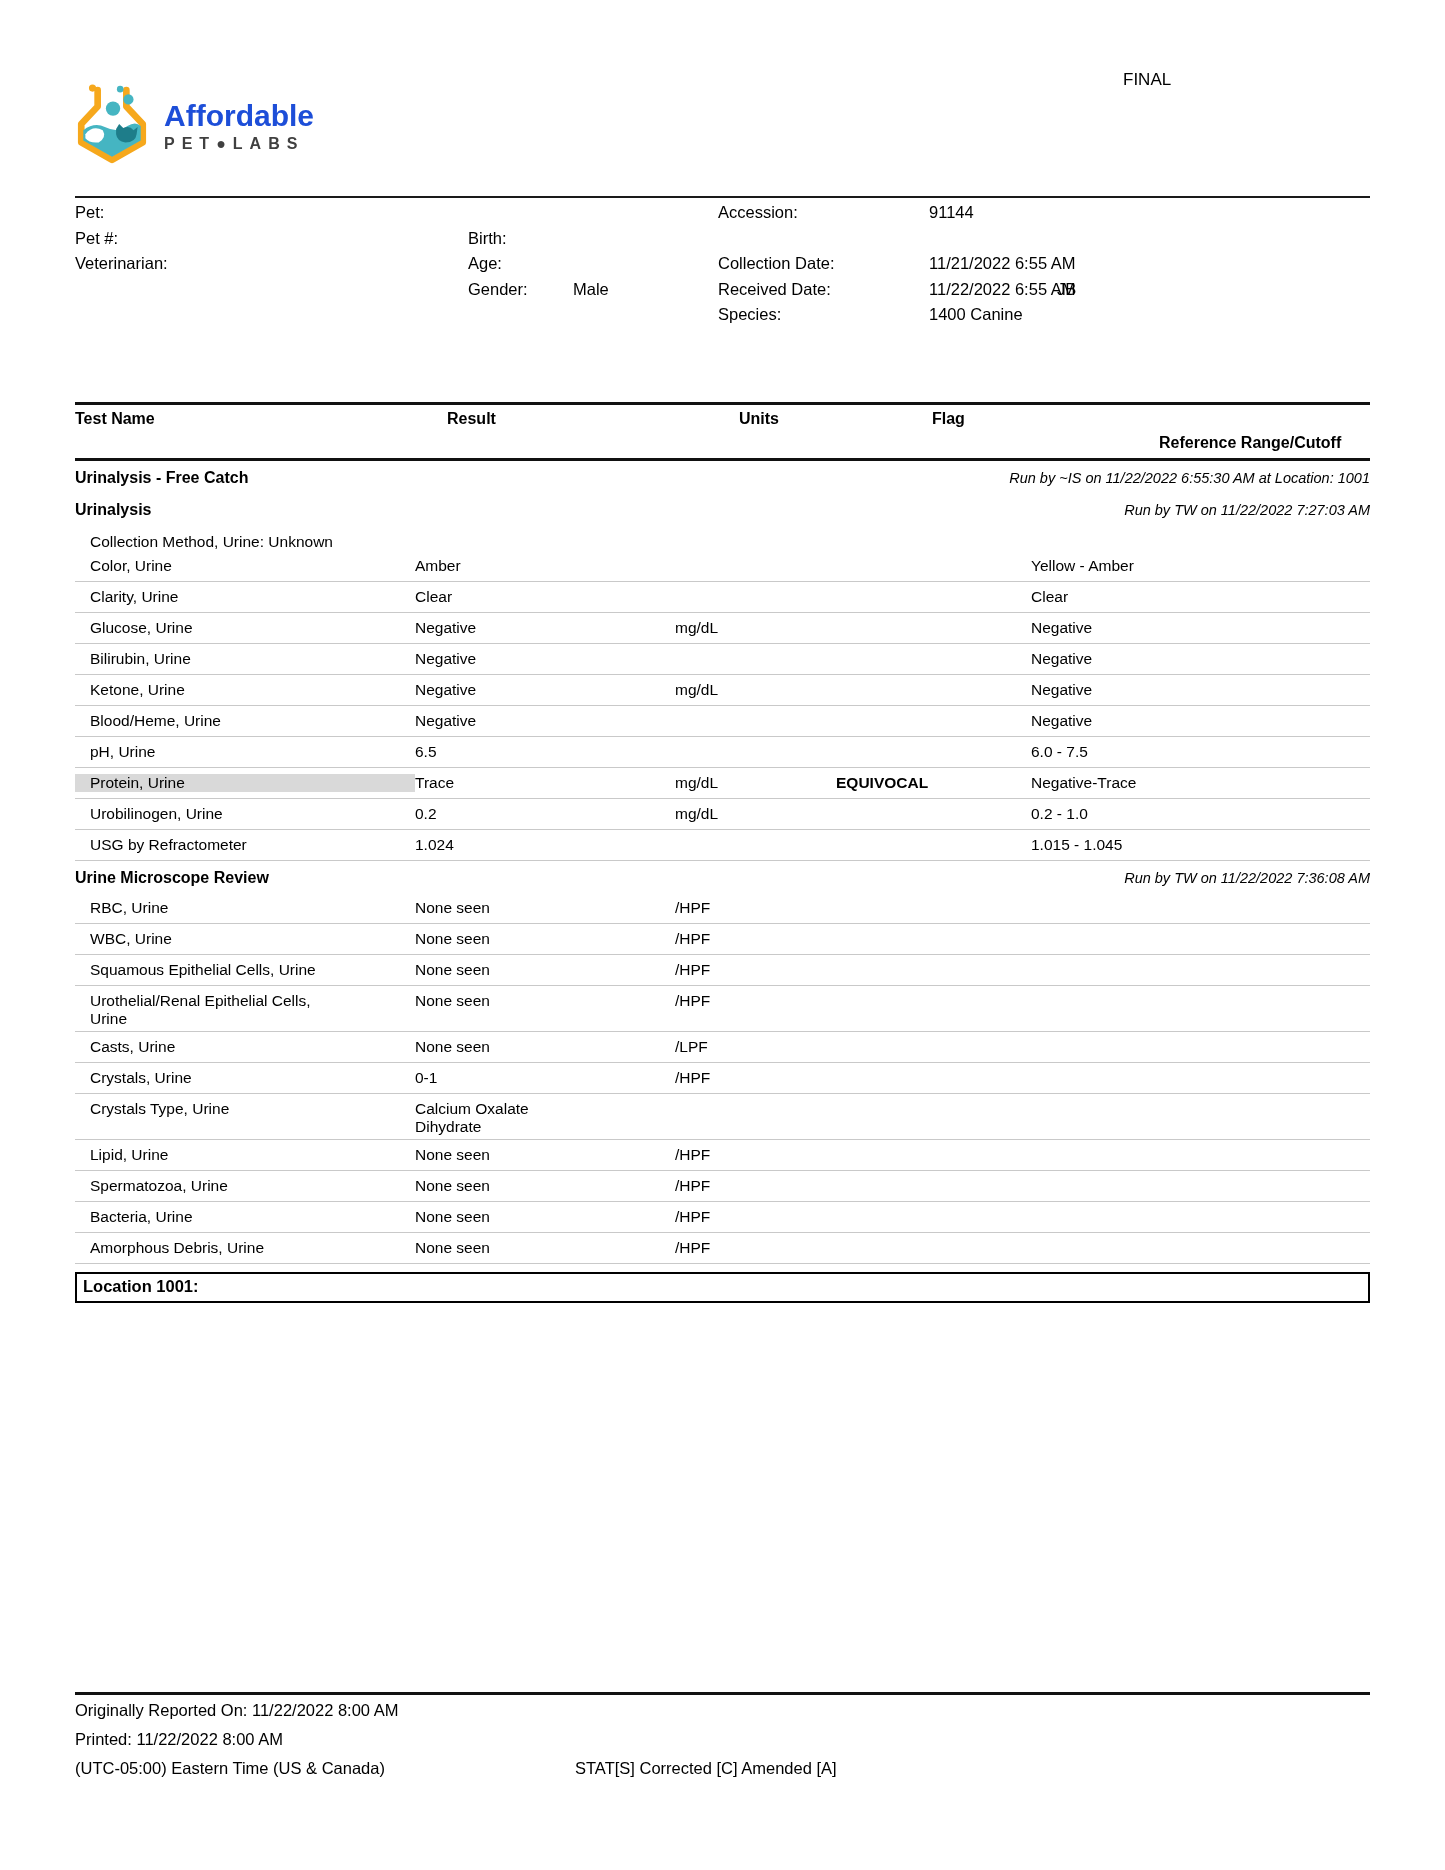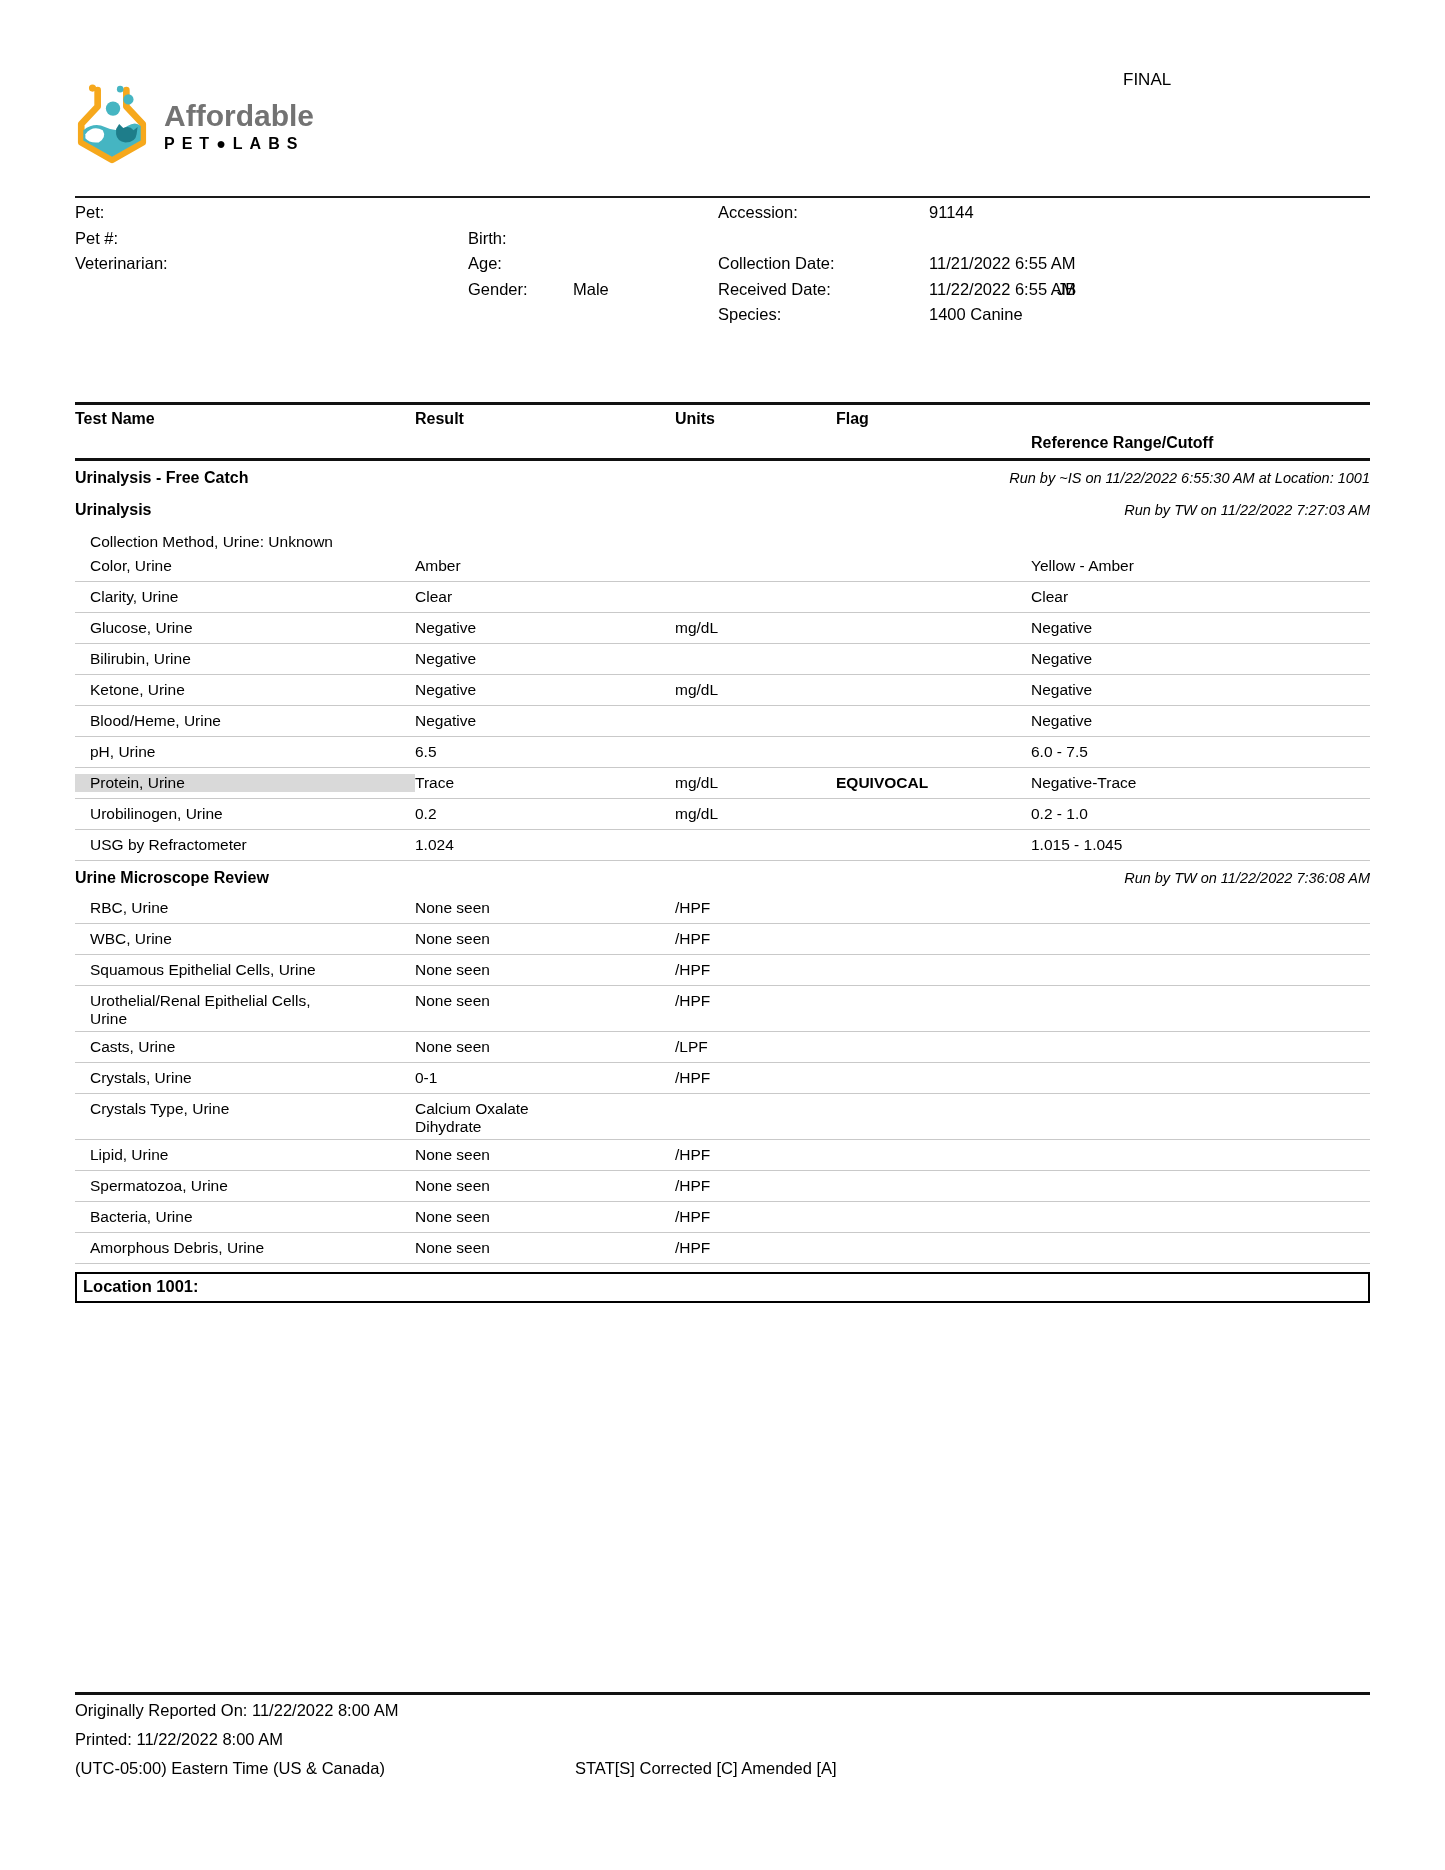--- a/index.html
+++ b/index.html
@@ -5,40 +5,40 @@
   html,body { margin:0; padding:0; background:#fff; }
   .page {
     position:relative; width:1445px; height:1870px; background:#ffffff;
     font-family:"Liberation Sans", sans-serif; color:#000; overflow:hidden;
   }
   .final { position:absolute; top:70px; left:1095px; font-size:17px;margin-left:28px; }
 
   
   .logo { position:absolute; top:84px; left:72px; display:flex; align-items:center; gap:12px; }
   .logo-text { display:flex; flex-direction:column; }
-  .logo-name { font-size:30px; font-weight:bold; color:#737373; line-height:30px; }
-  .logo-sub  { font-size:16px; font-weight:bold; color:#000000; letter-spacing:7px; margin-top:4px; }
+  .logo-name { font-size:30px; font-weight:bold; color:#1d4ed8; line-height:30px; }
+  .logo-sub  { font-size:16px; font-weight:bold; color:#404040; letter-spacing:7px; margin-top:4px; }
 
   
   .hr-head { position:absolute; top:196px; left:75px; width:1295px; border-top:2.5px solid #1a1a1a; }
 
   
   .info { position:absolute; top:203px; left:75px; width:1295px; font-size:16.5px; }
   .info-row { position:relative; height:25.5px; }
   .c1  { position:absolute; left:0; }
   .c2l { position:absolute; left:393px; }
   .c2v { position:absolute; left:498px; }
   .c3l { position:absolute; left:643px; }
   .c3v { position:absolute; left:810px;margin-left:44px; }
   .c3x { position:absolute; left:982px; }
 
   
   .table { position:absolute; top:402px; left:75px; width:1295px; font-size:15.5px; }
   .thead { display:flex; border-top:3px solid #111; border-bottom:3px solid #111;
-           padding:5px 0 6px; font-weight:bold; font-size:16px; }
+           padding:5px 0 6px; font-weight:bold; font-size:16px;gap:32px; }
   .h-name{width:340px;} .h-result{width:260px;} .h-units{width:161px;}
   .h-flag{width:195px;} .h-ref{flex:1;margin-top:24px;}
 
   .row { display:flex; align-items:flex-start; box-sizing:border-box; }
   .row.section { justify-content:space-between; align-items:baseline; min-height:32px; padding-top:8px; }
   .row.section .sec-name { font-weight:bold; font-size:16px; }
   .row.section .run-by   { font-style:italic; font-size:14.5px; }
   .row.note { min-height:26px; padding:7px 0 0 15px;align-items:flex-end; }
   .row.data { border-bottom:1.5px solid #c9c9c9; min-height:31px; padding-top:6px; padding-bottom:3px; }
 

